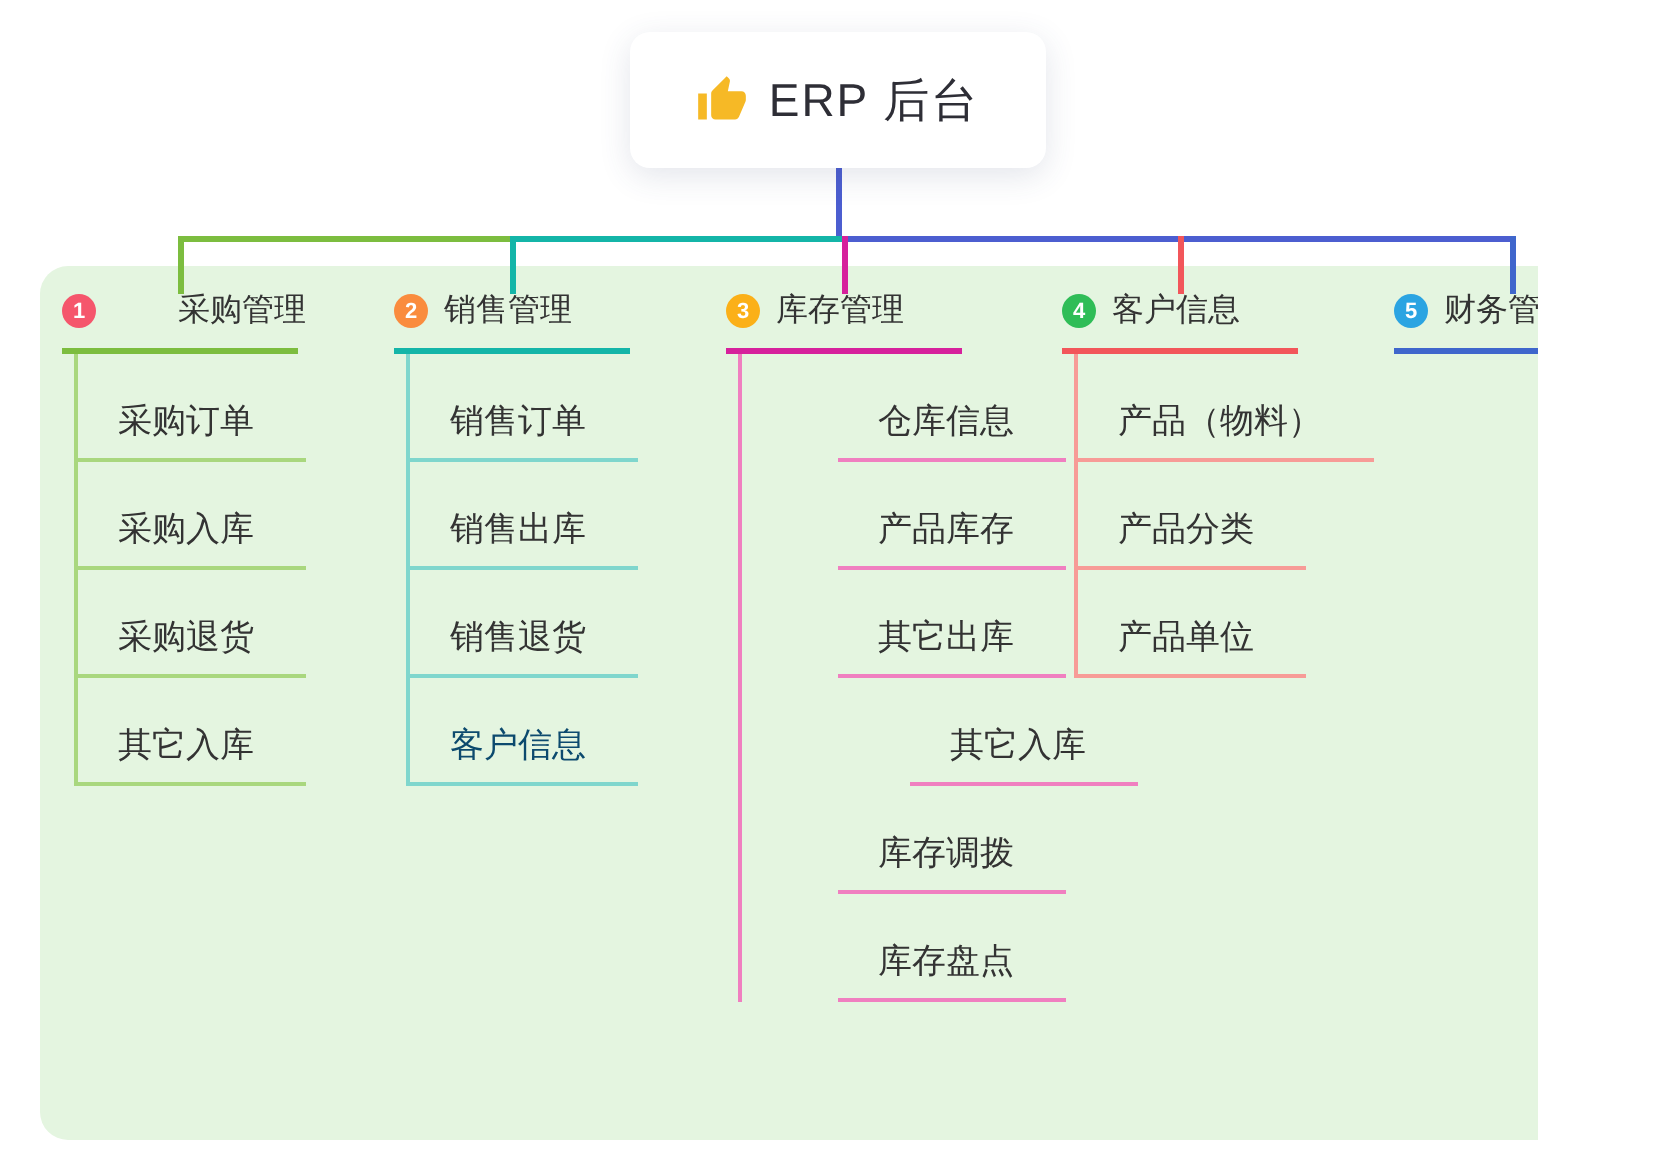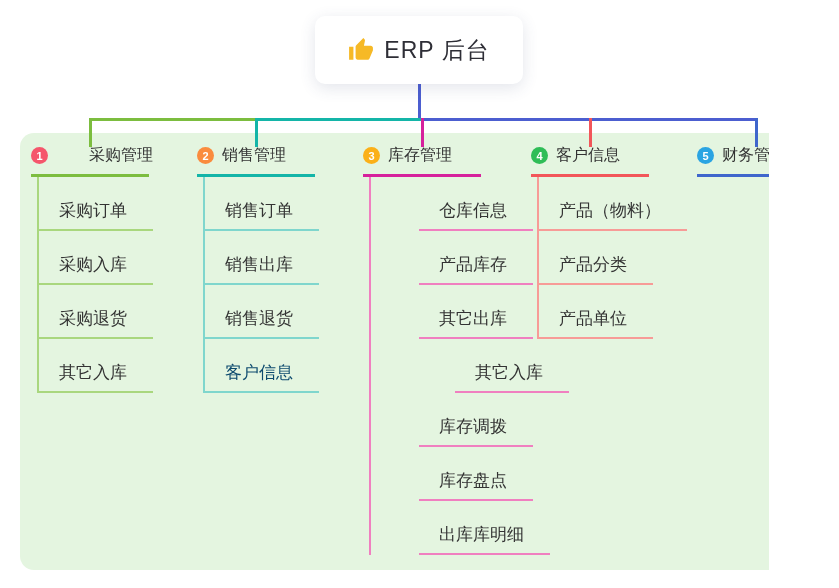--- a/index.html
+++ b/index.html
@@ -112,23 +112,20 @@
           </div>
           <div class="child">
             <span class="child-label" style="border-bottom-color: rgb(240, 127, 192); color: rgb(51, 51, 51); margin-left: 36px;">其它入库</span>
           </div>
           <div class="child">
             <span class="child-label" style="border-bottom-color: rgb(240, 127, 192); color: rgb(51, 51, 51);">库存调拨</span>
           </div>
           <div class="child">
             <span class="child-label" style="border-bottom-color: rgb(240, 127, 192); color: rgb(51, 51, 51); margin-top: 16px;">库存盘点</span>
           </div>
-          <div class="child">
-            <span class="child-label" style="border-bottom-color: rgb(240, 127, 192); color: rgb(51, 51, 51);">出库库明细</span>
-          </div>
         </div>
       </div>
       <div class="branch" style="left: 531px;">
         <div class="branch-header" style="border-bottom-color: rgb(242, 86, 90);">
           <span class="badge" style="background: rgb(47, 189, 87);">4</span>
           <span class="branch-title" style="color: rgb(51, 51, 51);">客户信息</span>
         </div>
         <div class="children" style="border-left-color: rgb(247, 155, 151);">
           <div class="child">
             <span class="child-label" style="border-bottom-color: rgb(247, 155, 151); color: rgb(51, 51, 51);">产品（物料）</span>

